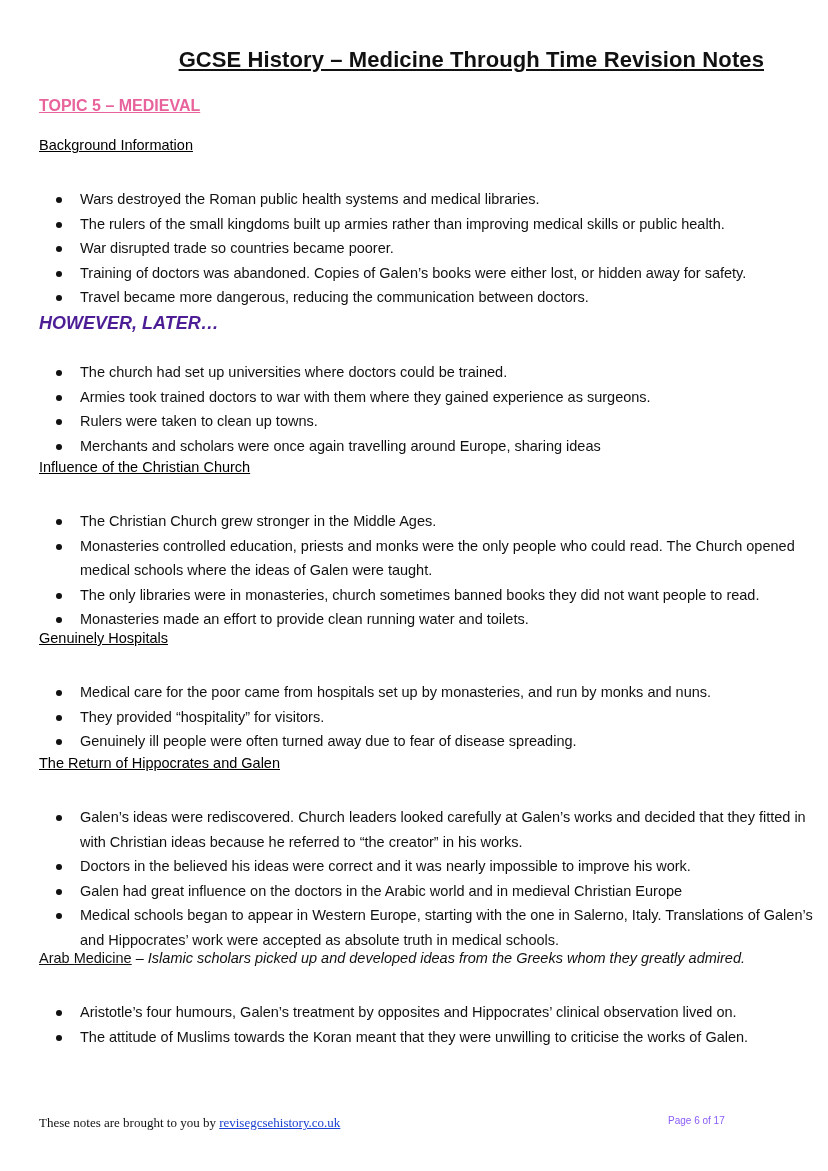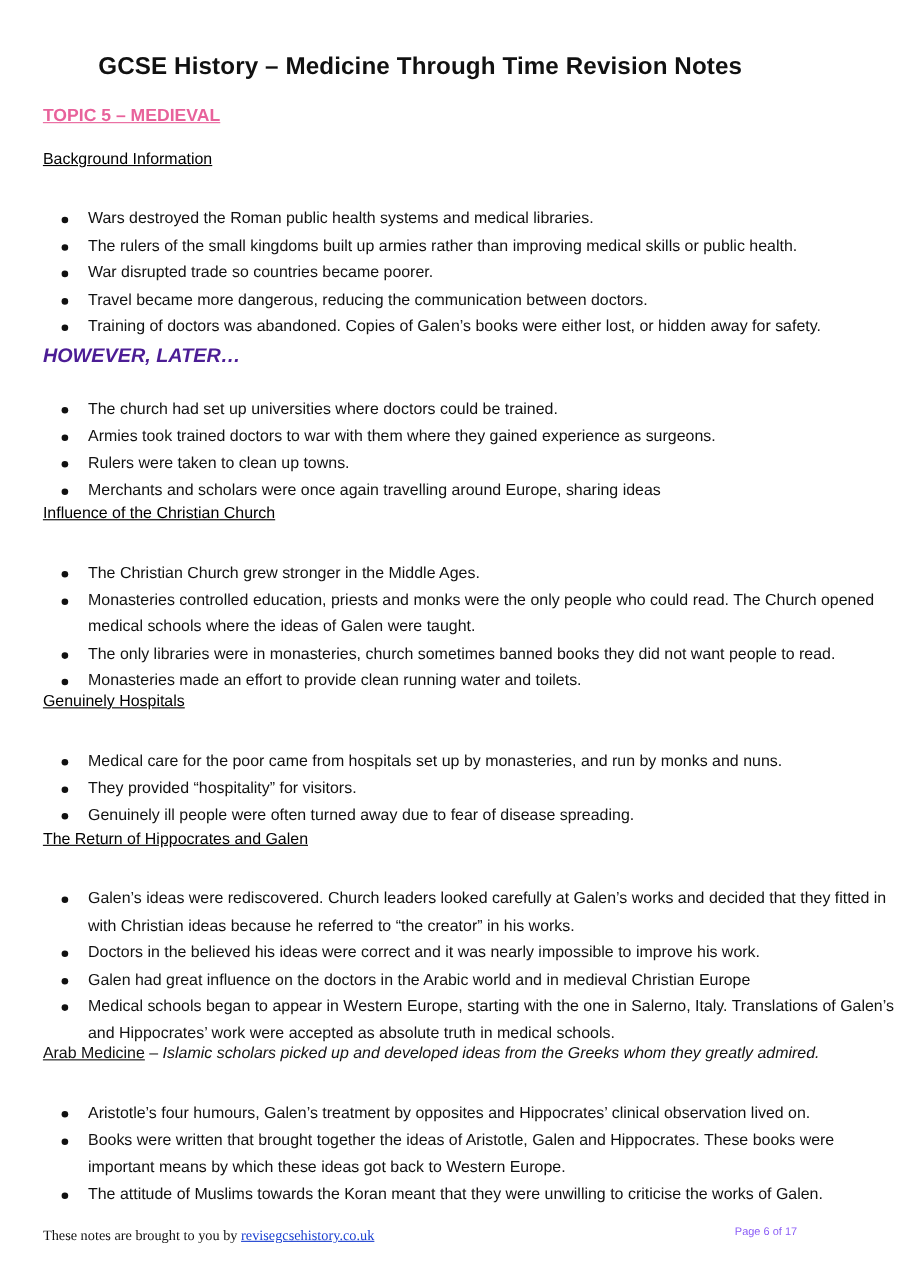--- a/index.html
+++ b/index.html
@@ -1,22 +1,22 @@
 <!DOCTYPE html>
 <html><head>
   <meta charset="utf-8">
   <style>
     html, body { margin: 0; padding: 0; background: #ffffff; }
     body {
       width: 828px; height: 1171px; position: relative; overflow: hidden;
       font-family: "Liberation Sans", sans-serif; color: #111111;
     }
     .page-title {
-      position: absolute; top: 47px; left: 0; width: 764px; text-align: center;
-      font-size: 22px; font-weight: bold; letter-spacing: 0.1px; color: #111;
+      position: absolute; top: 47px; left: 0; width: 764px; text-align: right;
+      font-size: 22px; font-weight: bold; letter-spacing: 0.1px; color: #111; text-decoration: underline;
     }
     .topic {
       position: absolute; top: 97px; left: 39px;
       font-size: 16px; font-weight: bold; color: #e8629b; text-decoration: underline;
     }
     .sec-heading {
       position: absolute; left: 39px; font-size: 14.5px; text-decoration: underline; color: #000000;
     }
     .italic-heading {
       position: absolute; left: 39px; font-size: 18px; font-weight: bold; font-style: italic; color: #4c1d95;
@@ -42,22 +42,22 @@
 <body>
 
 <div class="page-title">GCSE History – Medicine Through Time Revision Notes</div>
 <div class="topic">TOPIC 5 – MEDIEVAL</div>
 
 <div class="sec-heading" style="top:137px">Background Information</div>
 <ul class="blist" style="top:172px">
   <li>Wars destroyed the Roman public health systems and medical libraries.</li>
   <li>The rulers of the small kingdoms built up armies rather than improving medical skills or public health.</li>
   <li>War disrupted trade so countries became poorer.</li>
+  <li>Training of doctors was abandoned. Copies of Galen’s books were either lost, or hidden away for safety.</li>
   <li>Travel became more dangerous, reducing the communication between doctors.</li>
-  <li>Training of doctors was abandoned. Copies of Galen’s books were either lost, or hidden away for safety.</li>
 </ul>
 
 <div class="italic-heading" style="top:313px">HOWEVER, LATER…</div>
 <ul class="blist" style="top:345px">
   <li>The church had set up universities where doctors could be trained.</li>
   <li>Armies took trained doctors to war with them where they gained experience as surgeons.</li>
   <li>Rulers were taken to clean up towns.</li>
   <li>Merchants and scholars were once again travelling around Europe, sharing ideas</li>
 </ul>
 
@@ -82,20 +82,19 @@
   <li>Doctors in the believed his ideas were correct and it was nearly impossible to improve his work.</li>
   <li>Galen had great influence on the doctors in the Arabic world and in medieval Christian Europe</li>
   <li>Medical schools began to appear in Western Europe, starting with the one in Salerno, Italy. Translations of Galen’s and Hippocrates’ work were accepted as absolute truth in medical schools.</li>
 </ul>
 
 <div class="arab-heading" style="top:950px">
   <span class="u">Arab Medicine</span><span> – </span><span class="i">Islamic scholars picked up and developed ideas from the Greeks whom they greatly admired.</span>
 </div>
 <ul class="blist" style="top:985px">
   <li>Aristotle’s four humours, Galen’s treatment by opposites and Hippocrates’ clinical observation lived on.</li>
-  <li>Books were written that brought together the ideas of Aristotle, Galen and Hippocrates. These books were important means by which these ideas got back to Western Europe.</li>
   <li>The attitude of Muslims towards the Koran meant that they were unwilling to criticise the works of Galen.</li>
 </ul>
 
 <div class="footer-left">
   <span>These notes are brought to you by </span><a>revisegcsehistory.co.uk</a>
 </div>
 <div class="footer-right">Page 6 of 17</div>
 
 </body></html>

